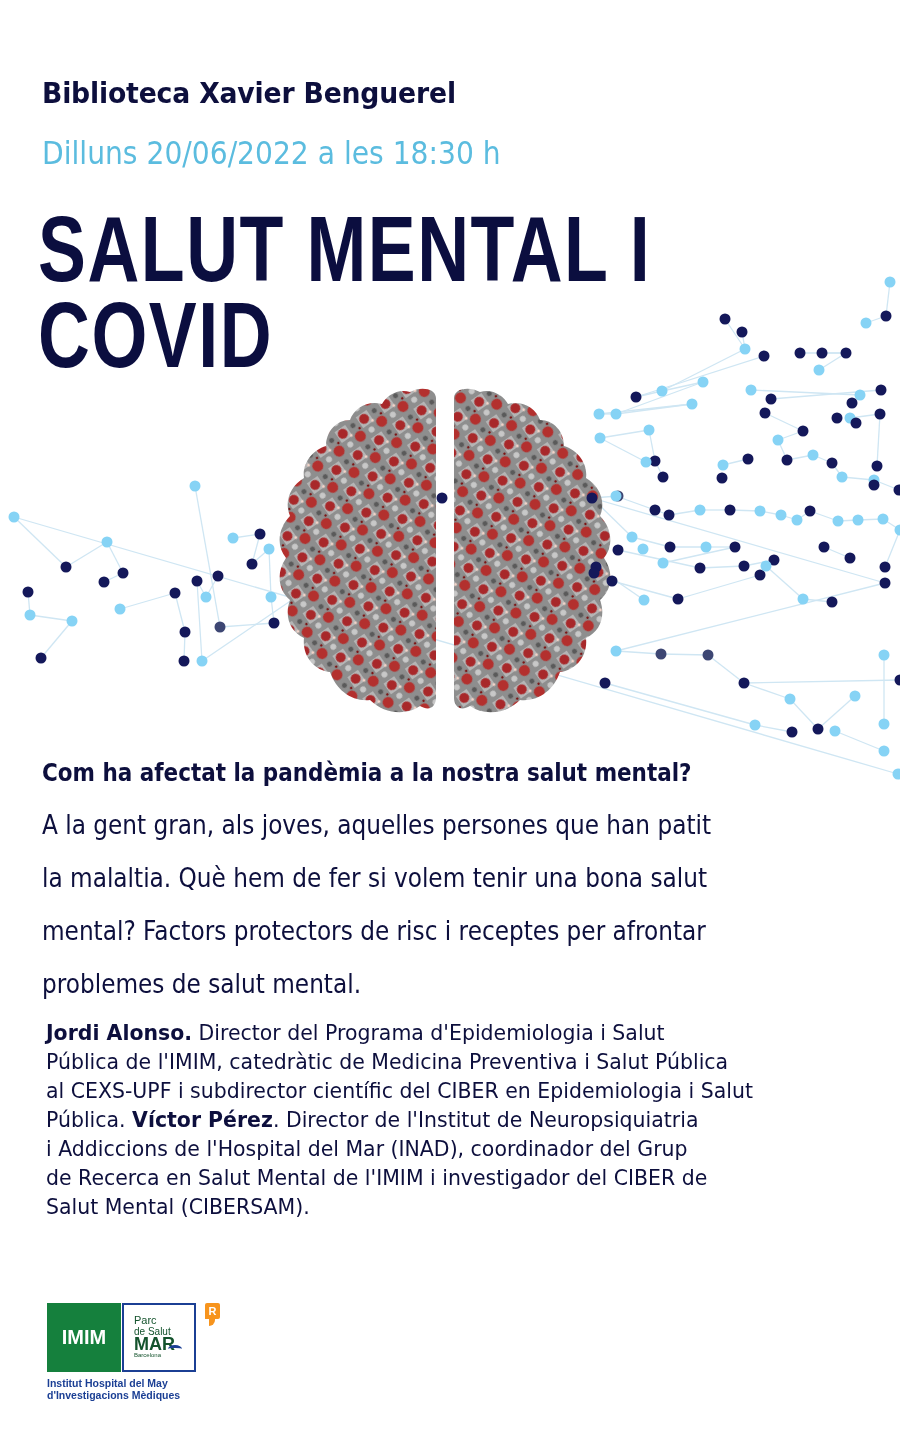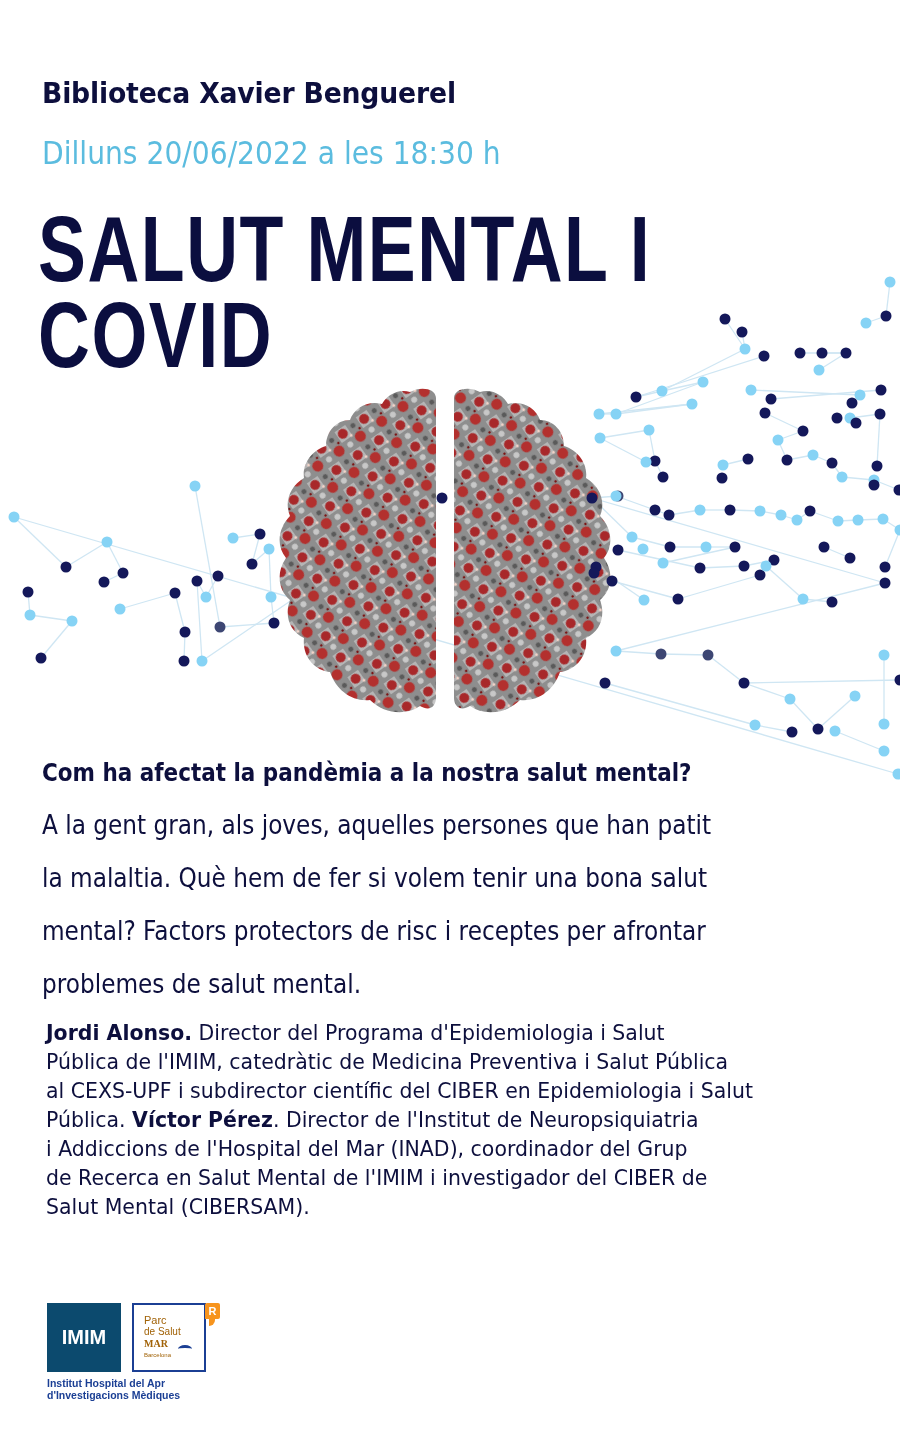--- a/index.html
+++ b/index.html
@@ -18,28 +18,28 @@
   #question { left:42px; top:758px; font-weight:bold; font-size:25px; color:#0d0f3d; white-space:nowrap;
               transform:scaleX(0.86); transform-origin:left top; }
   #desc { left:42px; top:798px; width:880px; font-size:27px; line-height:53px; color:#0d0f3d;
           transform:scaleX(0.86); transform-origin:left top; }
   #desc div { white-space:nowrap; }
   #bio { left:46px; top:1018px; font-size:22px; line-height:29px; color:#0d0f3d;
          transform:scaleX(0.93); transform-origin:left top; }
   #bio div { white-space:nowrap; }
   #bio b { font-weight:bold; }
   #logos { left:47px; top:1303px; width:180px; height:110px; }
-  .imim-box { position:absolute; left:0; top:0; width:74px; height:69px; background:#0c4a6e;
+  .imim-box { position:absolute; left:0; top:0; width:74px; height:69px; background:#15803d;
               color:#fff; font-family:"Liberation Sans", sans-serif; font-weight:bold; font-size:20px;
               display:flex; align-items:center; justify-content:center; }
-  .psm-box { position:absolute; left:85px; top:0; width:70px; height:65px; border:2px solid #1b3f94;
-             background:#fff; color:#a16207; font-family:"Liberation Sans", sans-serif; }
+  .psm-box { position:absolute; left:75px; top:0; width:70px; height:65px; border:2px solid #1b3f94;
+             background:#fff; color:#14532d; font-family:"Liberation Sans", sans-serif; }
   .psm-box .l1 { position:absolute; left:10px; top:10px; font-size:11px; line-height:11px; }
   .psm-box .l2 { position:absolute; left:10px; top:21px; font-size:10px; line-height:11px; }
-  .psm-box .l3 { position:absolute; left:10px; top:32px; font-size:10px; line-height:14px; font-weight:bold;font-family:Liberation Serif, serif; }
+  .psm-box .l3 { position:absolute; left:10px; top:32px; font-size:18px; line-height:14px; font-weight:bold; }
   .psm-box .wave { position:absolute; left:44px; top:40px; width:14px; height:5px;
                    border-top:3px solid #1b3f94; border-radius:50% 50% 0 0; }
   .psm-box .l4 { position:absolute; left:10px; top:47px; font-size:6px; line-height:7px; }
   .r-mark { position:absolute; left:158px; top:0px; width:15px; height:16px; background:#f7941d;
             color:#fff; font-family:"Liberation Sans", sans-serif; font-weight:bold; font-size:11px;
             text-align:center; line-height:16px; border-radius:2px 2px 2px 0; }
   .r-tail { position:absolute; left:162px; top:15px; width:6px; height:8px; background:#f7941d;
             border-radius:0 0 6px 0; }
   .inst { position:absolute; left:0; top:74px; font-family:"Liberation Sans", sans-serif; font-weight:bold;
           font-size:10.5px; line-height:12px; color:#1b3f94; white-space:nowrap; }
@@ -324,16 +324,16 @@
   <div class="psm-box">
     <span class="l1">Parc</span>
     <span class="l2">de Salut</span>
     <span class="l3">MAR</span>
     <span class="wave"></span>
     <span class="l4">Barcelona</span>
   </div>
   <div class="r-mark">R</div>
   <div class="r-tail"></div>
   <div class="inst">
-    <div>Institut Hospital del Apr</div>
+    <div>Institut Hospital del May</div>
     <div>d'Investigacions Mèdiques</div>
   </div>
 </div>
 
 </body></html>

